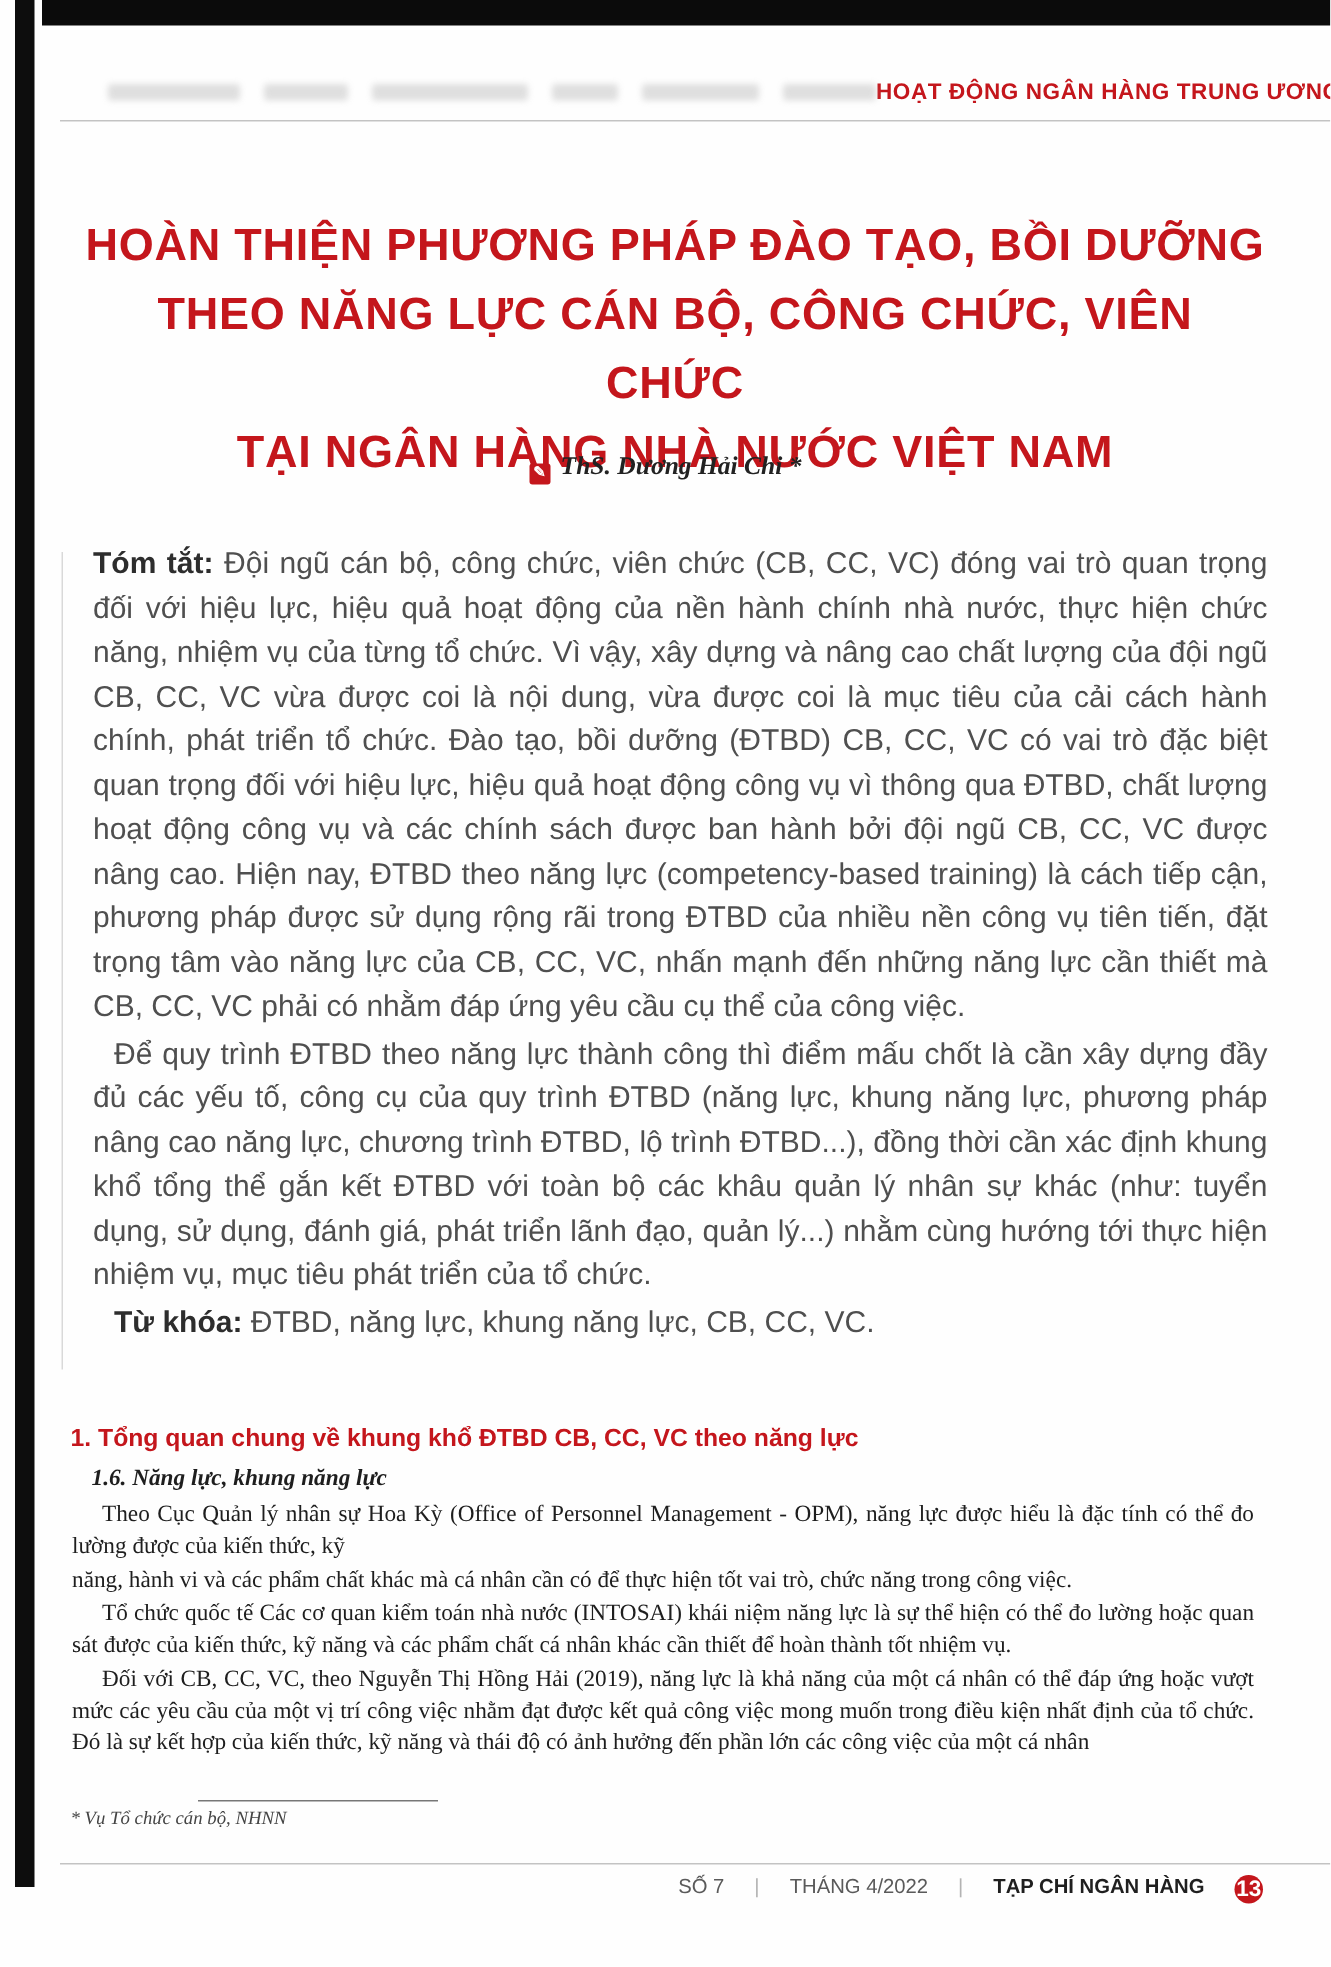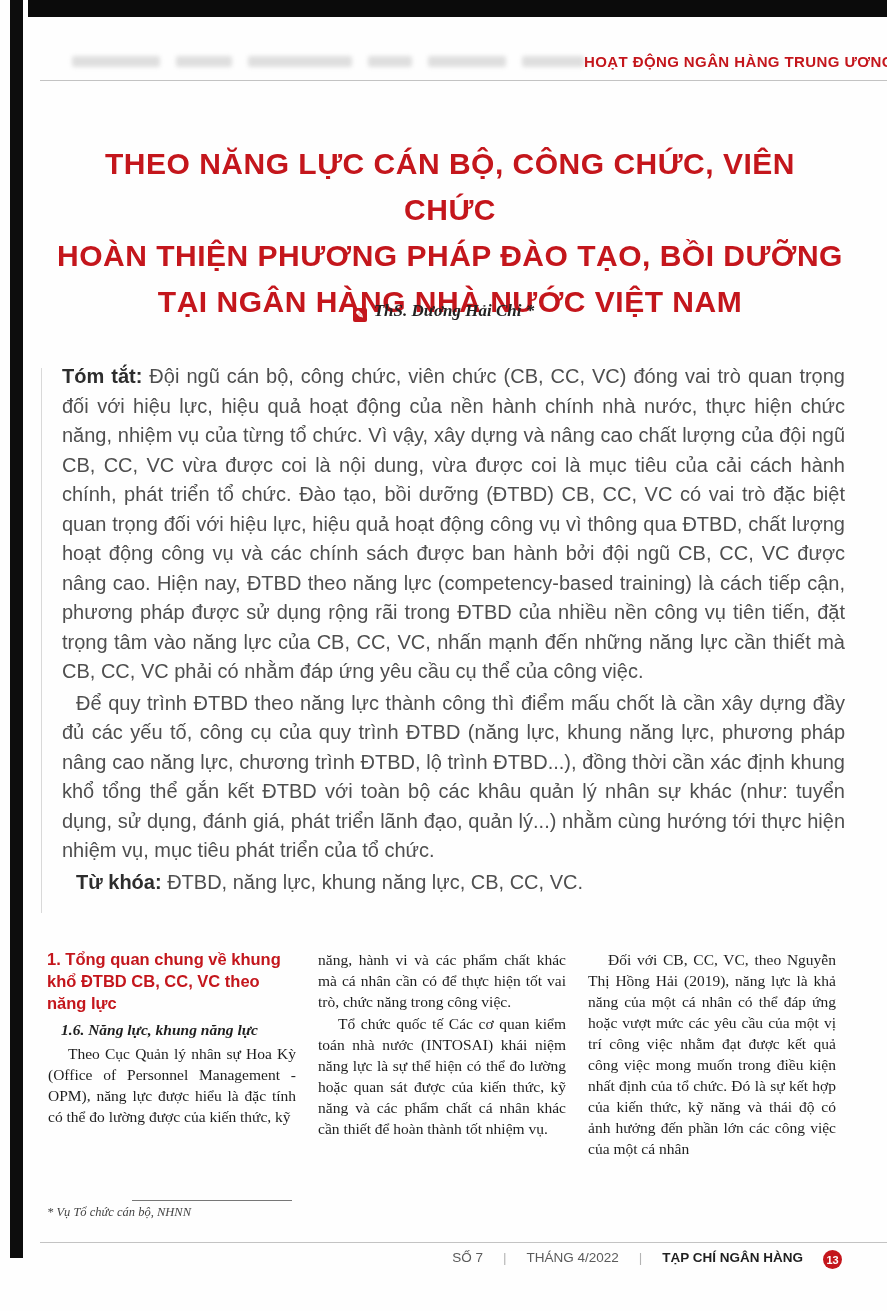--- a/index.html
+++ b/index.html
@@ -39,21 +39,21 @@
   
   .abstract{position:absolute;top:362px;left:47px;width:798px;
     color:#4f4f4f;font-size:20px;line-height:29.5px;text-align:justify;font-weight:400;}
   .abstract p{margin:0 0 2px 15px;}
   .abs-label{color:#2d2d2d;font-weight:700;}
   .abs-p2{text-indent:14px;}
   .abs-kw{text-indent:14px;margin-top:2px;}
 
   
   .columns{position:absolute;top:948px;left:47px;width:790px;
-    display:grid;grid-template-columns:repeat(3,1fr);column-gap:20px;
+    display:grid;grid-template-columns:repeat(1,1fr);column-gap:20px;
     font-family:"Liberation Serif","DejaVu Serif",serif;font-size:15.5px;line-height:21px;
     color:#1e1e1e;text-align:justify;}
   .col-heading{font-family:"Liberation Sans","DejaVu Sans",sans-serif;
     color:var(--accent,#c4161c);font-weight:700;font-size:16.5px;line-height:22px;
     text-align:left;margin:0 0 5px 0;}
   .subheading{font-weight:700;font-style:italic;margin:0 0 3px 0;text-indent:14px;}
   .body-p{margin:1px;}
   .indent{text-indent:20px;}
 
   
@@ -61,21 +61,21 @@
     font-family:"Liberation Serif","DejaVu Serif",serif;font-style:italic;font-size:12.5px;color:#444;}
   .footnote-rule{border-top:1px solid #777;margin-left:85px;margin-bottom:4px;}
 
   
   .rule-bottom{position:absolute;top:1242px;left:40px;right:0;height:1px;background:#c3c3c3;}
   .footer-row{position:absolute;top:1250px;right:45px;display:flex;align-items:flex-start;gap:20px;
     font-size:13.5px;color:#5a5a5a;}
   .footer-sep{color:#b3b3b3;}
   .footer-journal{font-weight:700;color:#1f1f1f;}
   .page-circle{width:19px;height:19px;border-radius:50%;background:var(--accent,#c4161c);
-    color:#fff;font-size:11px;font-weight:700;display:flex;align-items:center;justify-content:center;}
+    color:#fff;font-size:15px;font-weight:700;display:flex;align-items:center;justify-content:center;}
 </style>
 </head>
 <body>
 
 <div class="page">
 
   <div class="artifact-top"></div>
   <div class="artifact-spine"></div>
   <div class="artifact-fold"></div>
 
@@ -89,22 +89,22 @@
         <span class="fs6"></span>
     </div>
     <div class="spacer"></div>
     <div class="section-label">HOẠT ĐỘNG NGÂN HÀNG TRUNG ƯƠNG</div>
 
     <div class="red-block"></div>
   </div>
   <div class="rule-top"></div>
 
   <div class="title">
+    <div>HOÀN THIỆN PHƯƠNG PHÁP ĐÀO TẠO, BỒI DƯỠNG</div>
     <div>THEO NĂNG LỰC CÁN BỘ, CÔNG CHỨC, VIÊN CHỨC</div>
-    <div>HOÀN THIỆN PHƯƠNG PHÁP ĐÀO TẠO, BỒI DƯỠNG</div>
     <div>TẠI NGÂN HÀNG NHÀ NƯỚC VIỆT NAM</div>
   </div>
 
   <div class="author-row">
     <span class="author-icon">✎</span><span>ThS. Dương Hải Chi *</span>
   </div>
 
   <div class="abstract">
     <p class="abs-p1"><span class="abs-label">Tóm tắt:</span> <span>Đội ngũ cán bộ, công chức, viên chức (CB, CC, VC) đóng vai trò quan trọng đối với hiệu lực, hiệu quả hoạt động của nền hành chính nhà nước, thực hiện chức năng, nhiệm vụ của từng tổ chức. Vì vậy, xây dựng và nâng cao chất lượng của đội ngũ CB, CC, VC vừa được coi là nội dung, vừa được coi là mục tiêu của cải cách hành chính, phát triển tổ chức. Đào tạo, bồi dưỡng (ĐTBD) CB, CC, VC có vai trò đặc biệt quan trọng đối với hiệu lực, hiệu quả hoạt động công vụ vì thông qua ĐTBD, chất lượng hoạt động công vụ và các chính sách được ban hành bởi đội ngũ CB, CC, VC được nâng cao. Hiện nay, ĐTBD theo năng lực (competency-based training) là cách tiếp cận, phương pháp được sử dụng rộng rãi trong ĐTBD của nhiều nền công vụ tiên tiến, đặt trọng tâm vào năng lực của CB, CC, VC, nhấn mạnh đến những năng lực cần thiết mà CB, CC, VC phải có nhằm đáp ứng yêu cầu cụ thể của công việc.</span></p>
     <p class="abs-p2">Để quy trình ĐTBD theo năng lực thành công thì điểm mấu chốt là cần xây dựng đầy đủ các yếu tố, công cụ của quy trình ĐTBD (năng lực, khung năng lực, phương pháp nâng cao năng lực, chương trình ĐTBD, lộ trình ĐTBD...), đồng thời cần xác định khung khổ tổng thể gắn kết ĐTBD với toàn bộ các khâu quản lý nhân sự khác (như: tuyển dụng, sử dụng, đánh giá, phát triển lãnh đạo, quản lý...) nhằm cùng hướng tới thực hiện nhiệm vụ, mục tiêu phát triển của tổ chức.</p>

